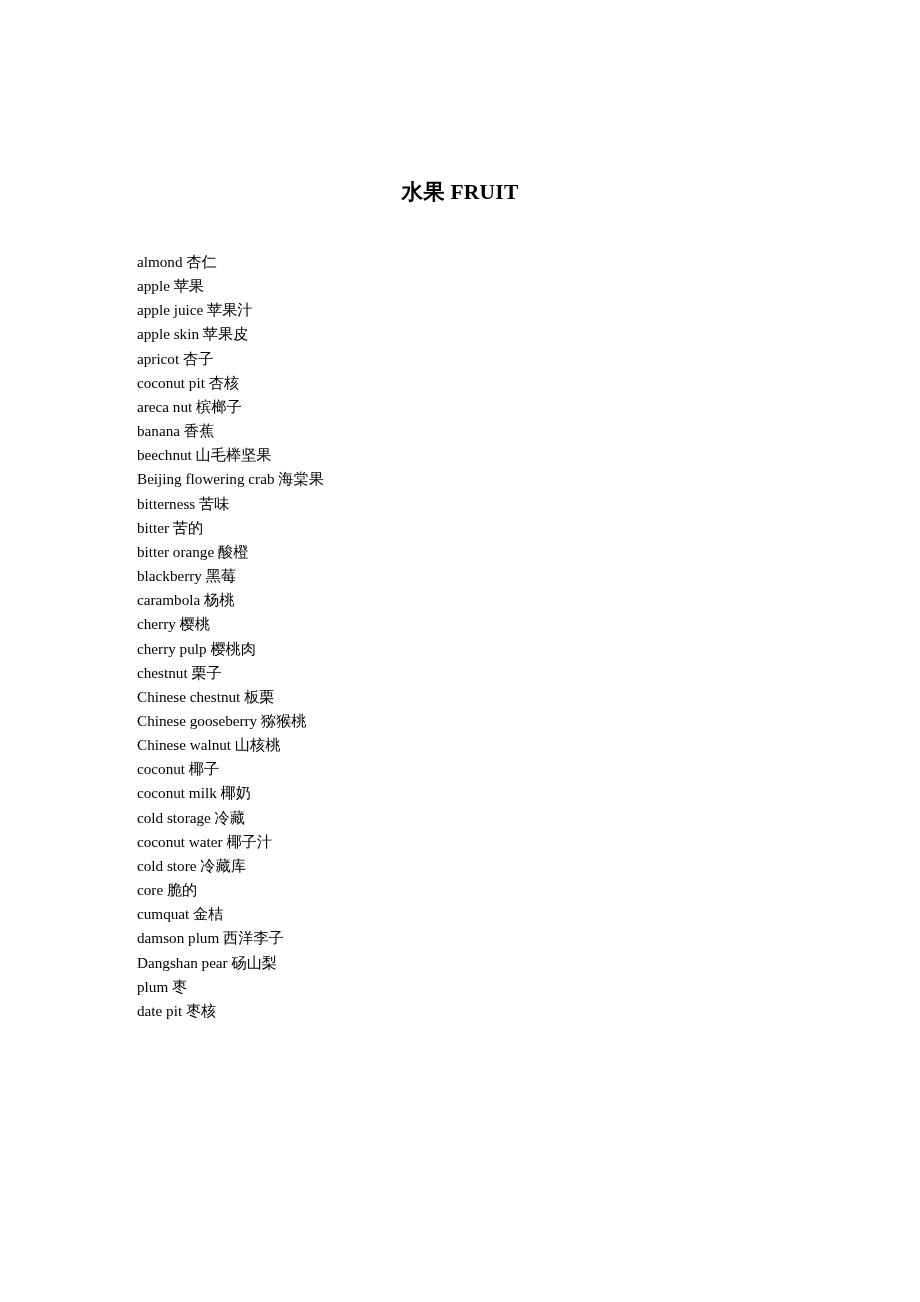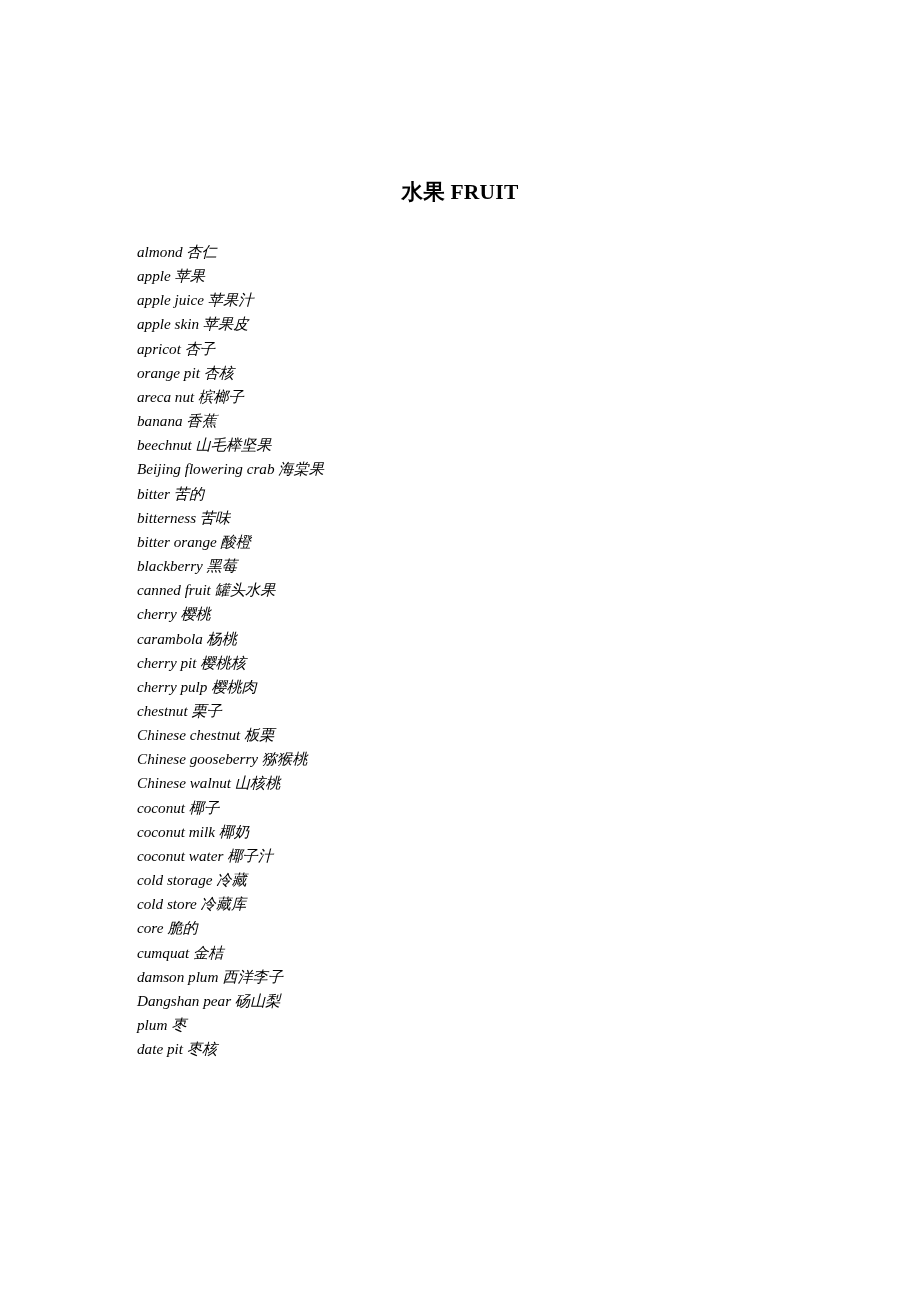--- a/index.html
+++ b/index.html
@@ -32,23 +32,22 @@
     font-weight: bold;
     line-height: 28px;
     letter-spacing: 0.2px;
     white-space: pre;
   }
 
   
   .glossary {
     position: absolute;
     left: 137px;
-    top: 240px;
+    top: 250px;
     width: 640px;
-    font-style: italic;
   }
 
   .entry {
     font-size: 15.2px;
     line-height: 24.15px;
     white-space: pre;
     color: #000000;
   }
 </style>
 </head>
@@ -57,42 +56,40 @@
 <div class="page">
 
   <h1 class="doc-title">水果 FRUIT</h1>
 
   <div class="glossary">
       <div class="entry">almond 杏仁</div>
       <div class="entry">apple 苹果</div>
       <div class="entry">apple juice 苹果汁</div>
       <div class="entry">apple skin 苹果皮</div>
       <div class="entry">apricot 杏子</div>
-      <div class="entry">orange pit 杏核</div>
+      <div class="entry">coconut pit 杏核</div>
       <div class="entry">areca nut 槟榔子</div>
       <div class="entry">banana 香蕉</div>
       <div class="entry">beechnut 山毛榉坚果</div>
       <div class="entry">Beijing flowering crab 海棠果</div>
+      <div class="entry">bitterness 苦味</div>
       <div class="entry">bitter 苦的</div>
-      <div class="entry">bitterness 苦味</div>
       <div class="entry">bitter orange 酸橙</div>
       <div class="entry">blackberry 黑莓</div>
-      <div class="entry">canned fruit 罐头水果</div>
+      <div class="entry">carambola 杨桃</div>
       <div class="entry">cherry 樱桃</div>
-      <div class="entry">carambola 杨桃</div>
-      <div class="entry">cherry pit 樱桃核</div>
       <div class="entry">cherry pulp 樱桃肉</div>
       <div class="entry">chestnut 栗子</div>
       <div class="entry">Chinese chestnut 板栗</div>
       <div class="entry">Chinese gooseberry 猕猴桃</div>
       <div class="entry">Chinese walnut 山核桃</div>
       <div class="entry">coconut 椰子</div>
       <div class="entry">coconut milk 椰奶</div>
+      <div class="entry">cold storage 冷藏</div>
       <div class="entry">coconut water 椰子汁</div>
-      <div class="entry">cold storage 冷藏</div>
       <div class="entry">cold store 冷藏库</div>
       <div class="entry">core 脆的</div>
       <div class="entry">cumquat 金桔</div>
       <div class="entry">damson plum 西洋李子</div>
       <div class="entry">Dangshan pear 砀山梨</div>
       <div class="entry">plum 枣</div>
       <div class="entry">date pit 枣核</div>
     </div>
 
 </div>

